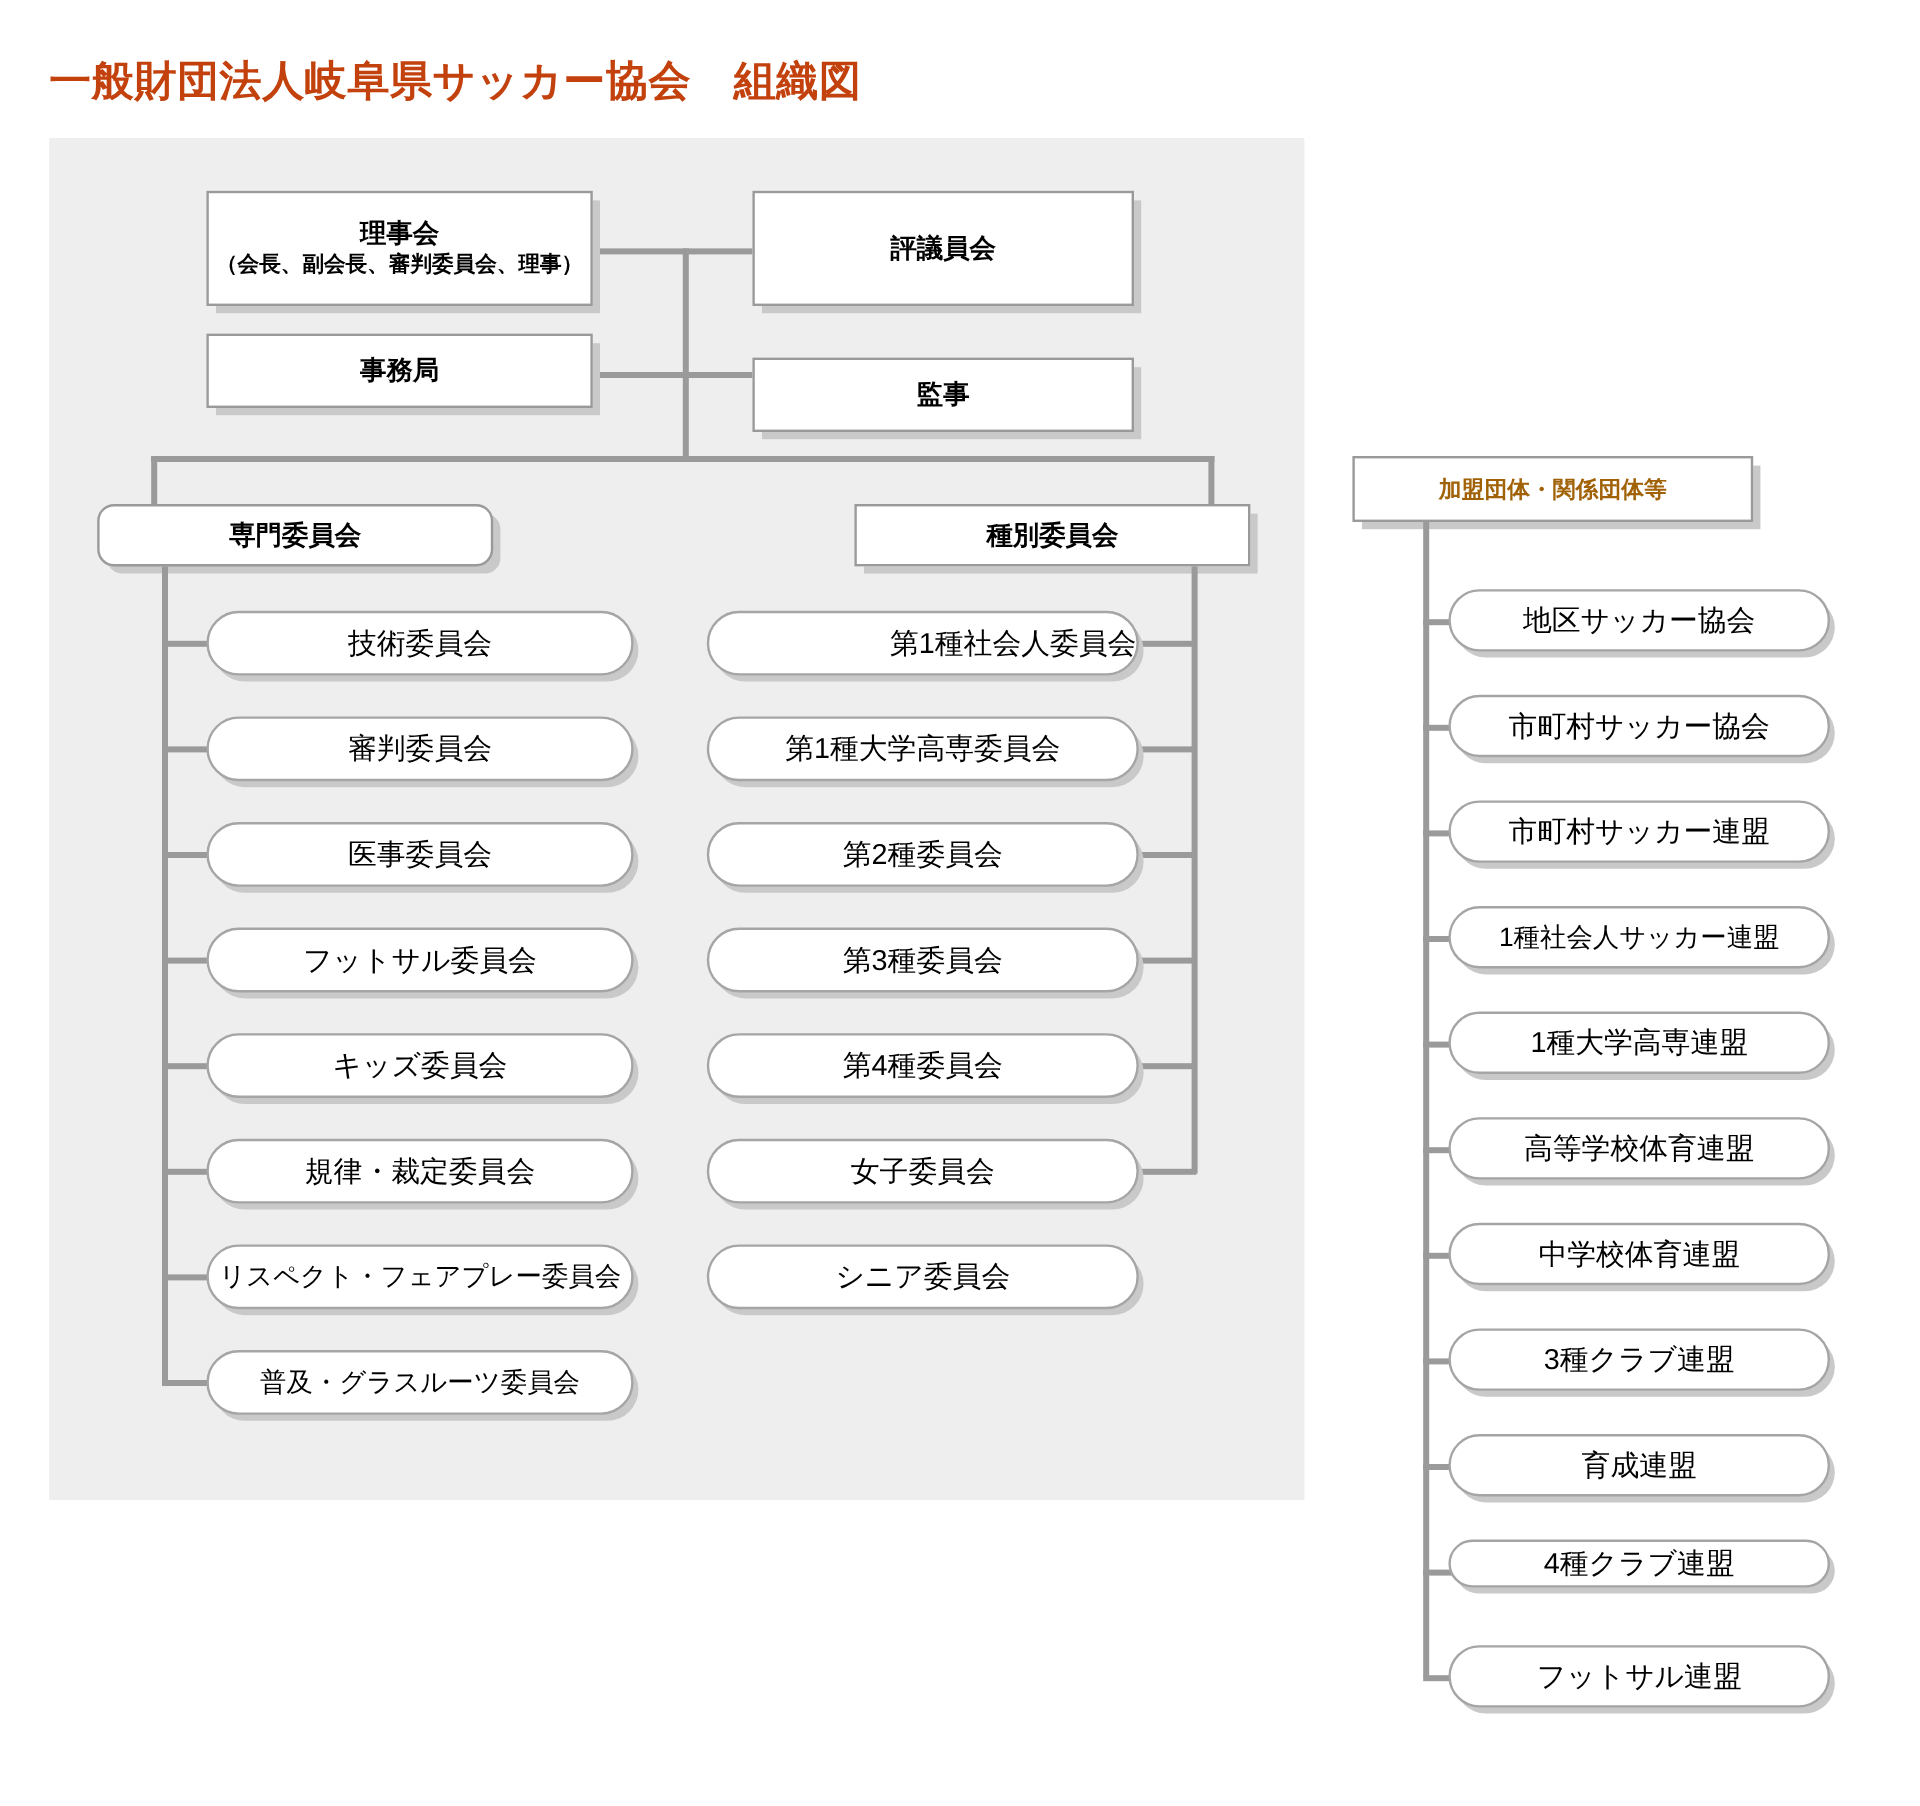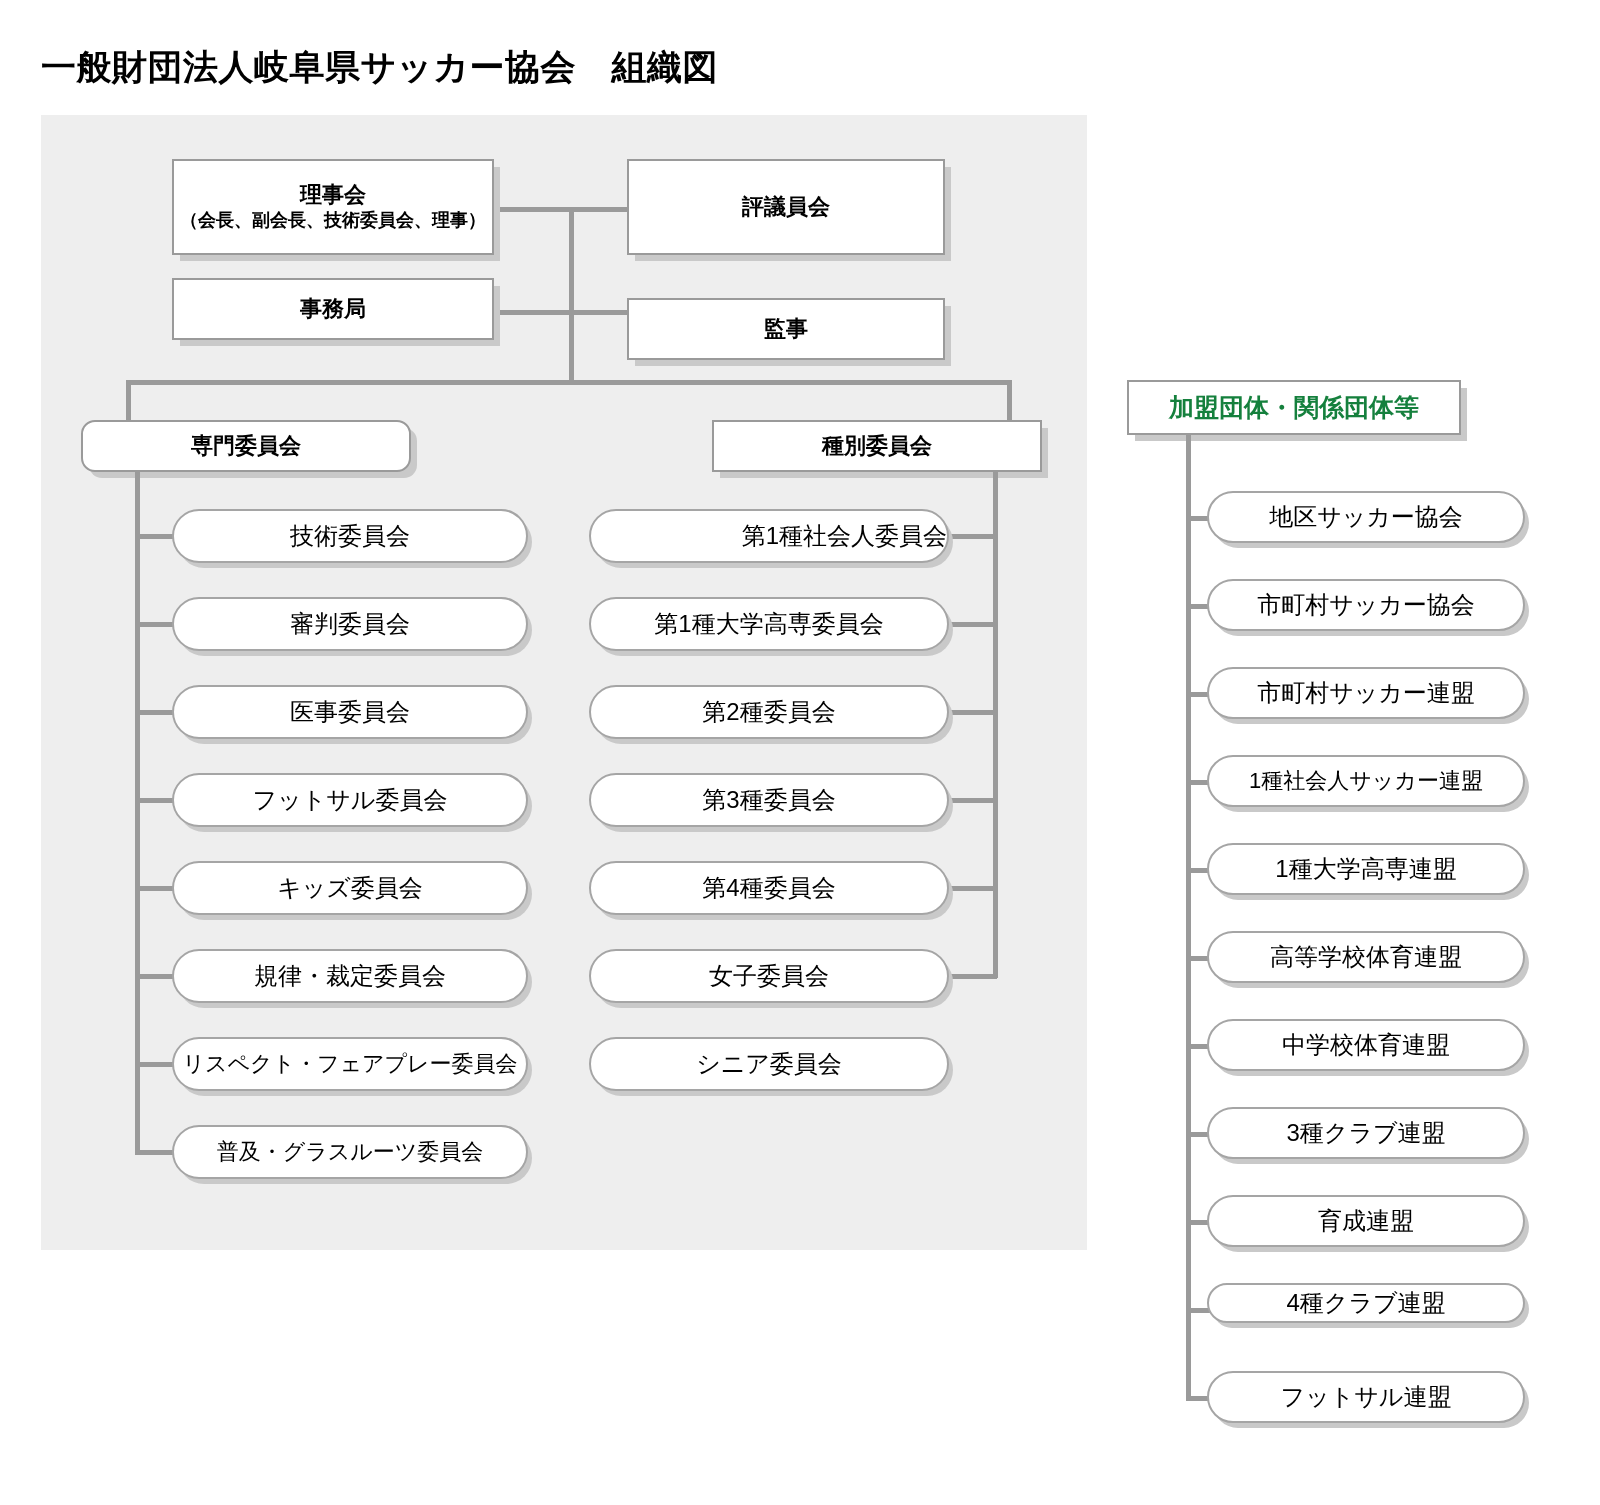--- a/index.html
+++ b/index.html
@@ -15,21 +15,21 @@
     overflow: hidden;
   }
 
   
   #page-title {
     position: absolute;
     left: 41px;
     top: 44px;
     font-size: 35px;
     font-weight: bold;
-    color: #000000;
+    color: #c2410c;
     letter-spacing: 0.5px;
     white-space: pre;
   }
 
   
   #gray-panel {
     position: absolute;
     left: 41px;
     top: 115px;
     width: 1046px;
@@ -97,44 +97,44 @@
     top: 380px;
     width: 334px;
     height: 55px;
     background: #ffffff;
     border: 2px solid #9a9a9a;
     box-sizing: border-box;
     box-shadow: 7px 7px 0 -1px #c9c9c9;
     display: flex;
     align-items: center;
     justify-content: center;
-    font-size: 25px;
-    font-weight: bold;
-    color: #15803d;
+    font-size: 19px;
+    font-weight: bold;
+    color: #a16207;
     white-space: nowrap;
   }
 </style>
 </head>
 <body>
 
 <div id="page-title">一般財団法人岐阜県サッカー協会　組織図</div>
 
 <div id="gray-panel"></div>
 
 <div class="conn v" style="left:569px; top:207px; height:175px;"></div>
 <div class="conn h" style="left:490px; top:207px; width:141px;"></div>
 <div class="conn h" style="left:490px; top:310px; width:141px;"></div>
 
 <div class="conn h" style="left:126px; top:380px; width:886px;"></div>
 <div class="conn v" style="left:126px; top:380px; height:42px;"></div>
 <div class="conn v" style="left:1007px; top:380px; height:42px;"></div>
 
 <div class="rbox" style="left:172px; top:159px; width:322px; height:96px;">
   <div class="main">理事会</div>
-  <div class="sub">（会長、副会長、技術委員会、理事）</div>
+  <div class="sub">（会長、副会長、審判委員会、理事）</div>
 </div>
 
 <div class="rbox" style="left:627px; top:159px; width:318px; height:96px;">
   <div class="main">評議員会</div>
 </div>
 
 <div class="rbox" style="left:172px; top:278px; width:322px; height:62px;">
   <div class="main">事務局</div>
 </div>
 

